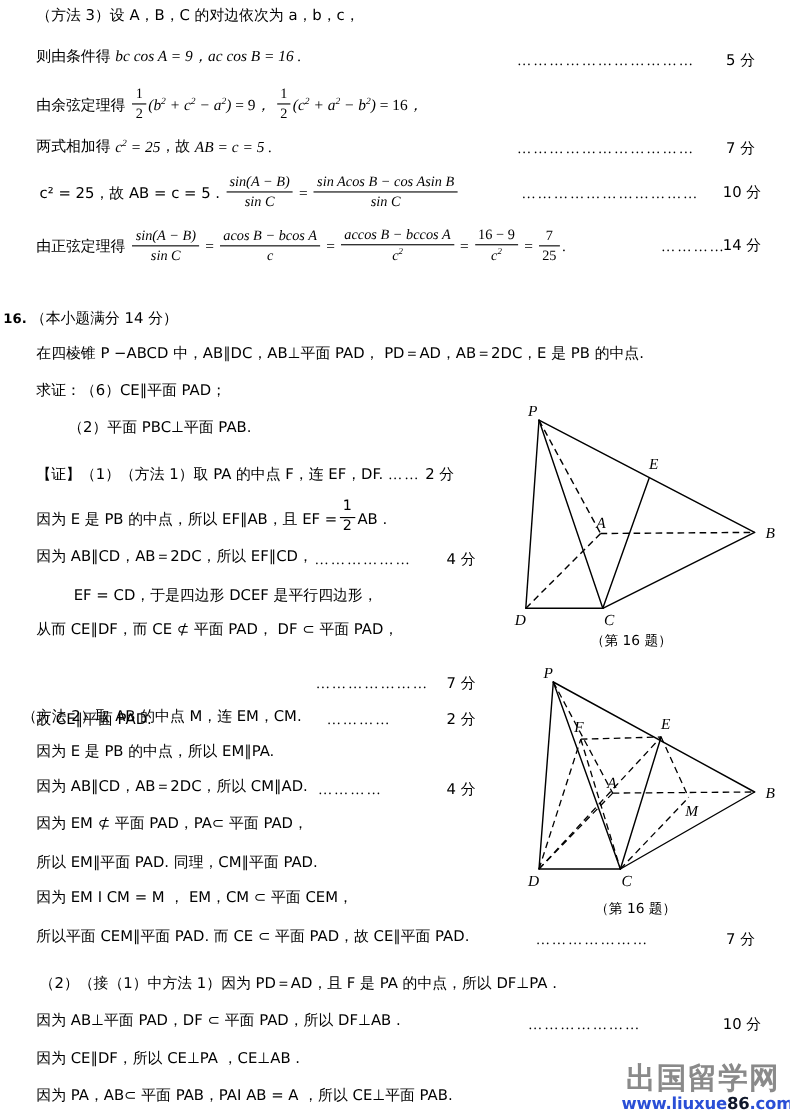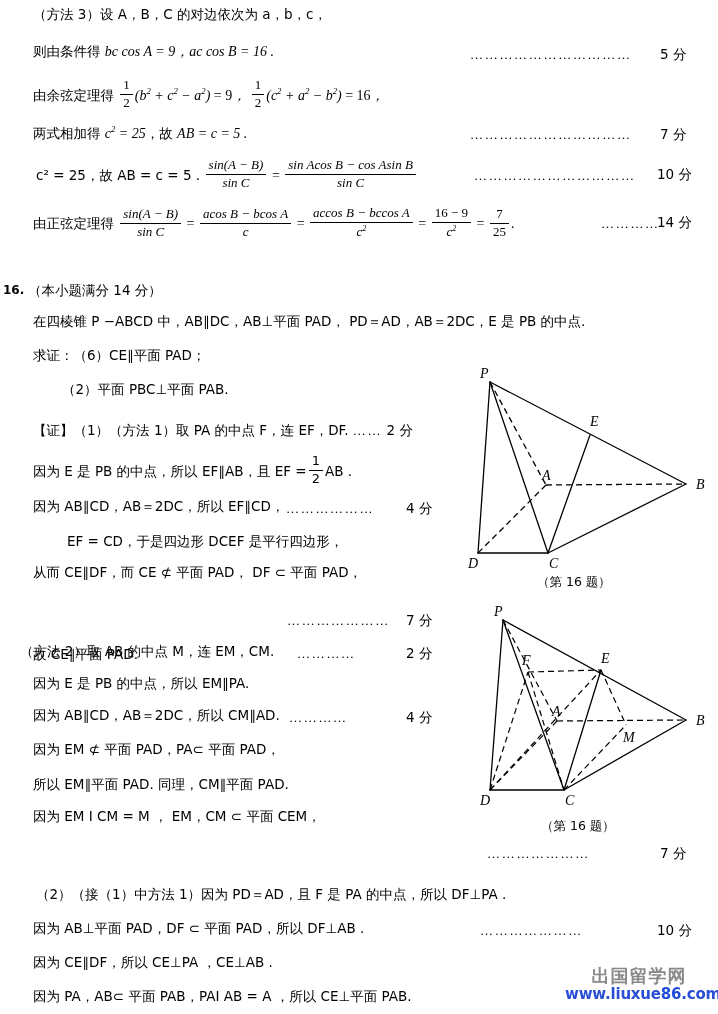--- a/index.html
+++ b/index.html
@@ -90,36 +90,36 @@
   }
 
   
   .watermark {
     position: absolute;
     text-align: center;
     line-height: 1;
   }
   .wm-cn {
     font-family: "DejaVu Sans", "Liberation Sans", sans-serif;
-    font-size: 18px;
+    font-size: 27px;
     font-weight: bold;
     color: #8a8a8a;
     letter-spacing: 1px;
     display: block;
   }
   .wm-url {
     font-family: "DejaVu Sans", "Liberation Sans", sans-serif;
     font-size: 15px;
     font-weight: bold;
     color: #2a4fd6;
     display: block;
     margin-top: 2px;
     letter-spacing: -0.2px;
   }
-  .wm-url .hl { color: #1d4ed8; text-align: right; }
+  .wm-url .hl { color: #0f172a; text-align: right; }
 </style>
 </head>
 <body>
 
 <div class="page">
 
   <div class="line cn" style="left:33px; top:8px;">
     <span>（方法 3）设 A，B，C 的对边依次为 a，b，c，</span>
   </div>
 
@@ -247,20 +247,23 @@
   </div>
 
   <div class="line cn" style="left:33px; top:778px;">
     <span>所以 EM∥平面 PAD. 同理，CM∥平面 PAD.</span>
   </div>
 
   <div class="line cn" style="left:33px; top:810px;">
     <span>因为 EM Ⅰ CM = M ， EM，CM ⊂ 平面 CEM，</span>
   </div>
 
+  <div class="line cn" style="left:33px; top:845px;">
+    <span>所以平面 CEM∥平面 PAD. 而 CE ⊂ 平面 PAD，故 CE∥平面 PAD.</span>
+  </div>
   <div class="leader" style="left:487px; top:846px;">…………………</div>
   <div class="score" style="left:660px; top:845px;">7 分</div>
 
   <div class="line cn" style="left:36px; top:888px;">
     <span>（2）（接（1）中方法 1）因为 PD＝AD，且 F 是 PA 的中点，所以 DF⊥PA .</span>
   </div>
 
   <div class="line cn" style="left:33px; top:922px;">
     <span>因为 AB⊥平面 PAD，DF ⊂ 平面 PAD，所以 DF⊥AB .</span>
   </div>

